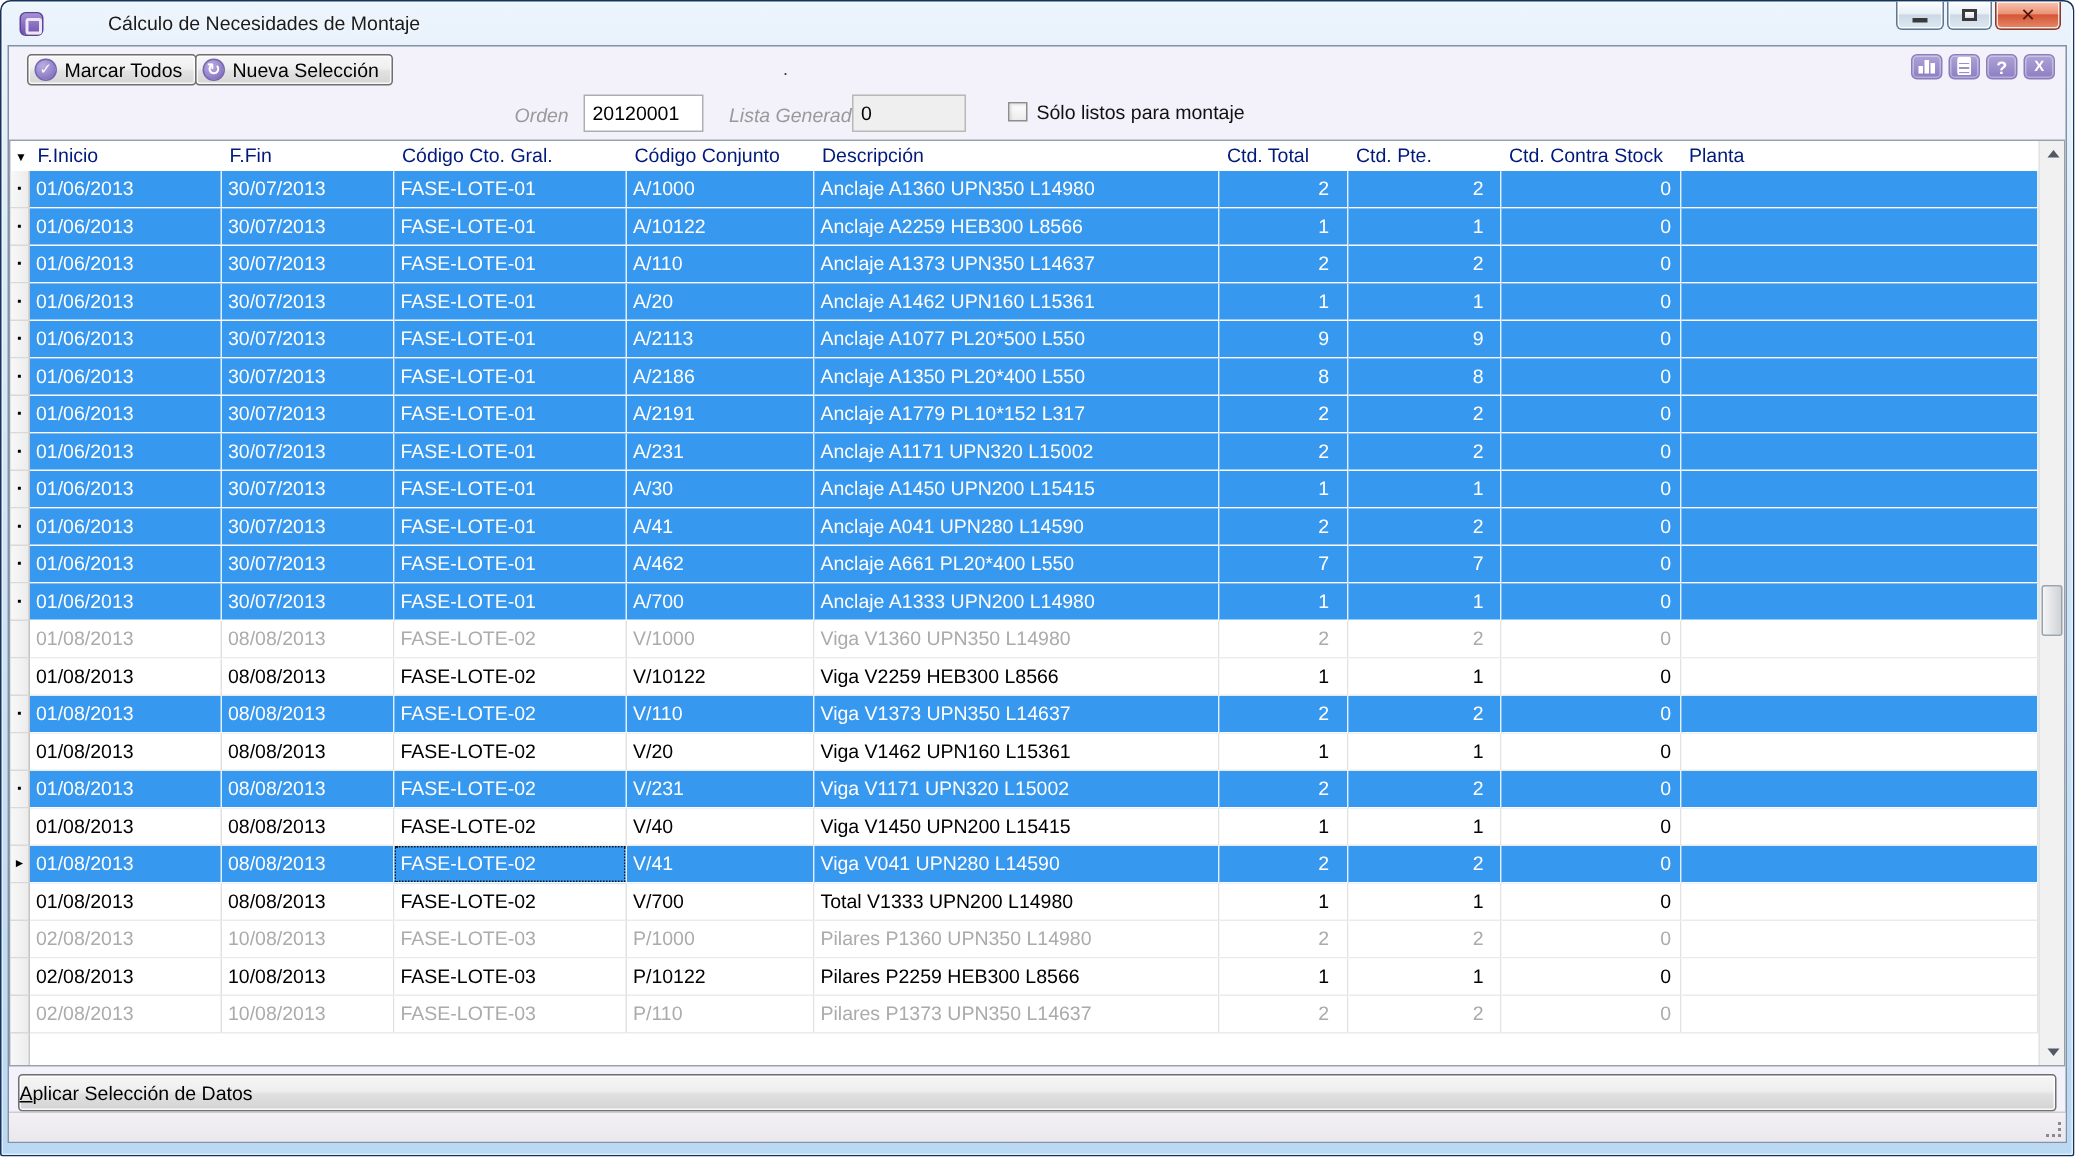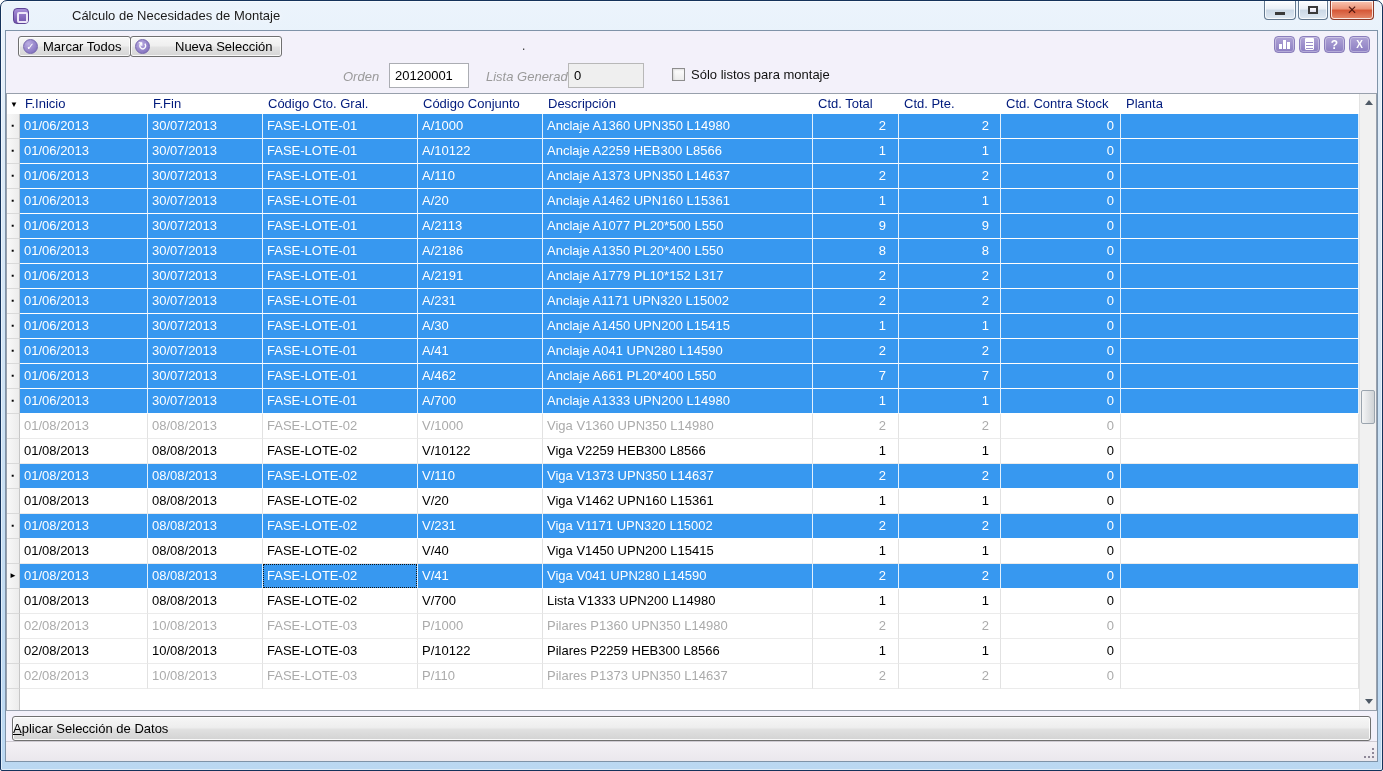--- a/index.html
+++ b/index.html
@@ -35,21 +35,21 @@
   #content { position:absolute; left:4px; right:4px; top:29px; bottom:8px;
     background:#F3F1FA; border:1px solid #7F93A8; }
 
   
   #toolbar { position:absolute; left:0; top:0; right:0; height:28px; }
   .btn7 { position:absolute; top:5px; height:21px; border:1px solid #707070; border-radius:3px;
     background:linear-gradient(180deg,#F7F7F7 0%,#EFEFEF 45%,#E2E2E2 55%,#D5D5D5 100%);
     box-shadow:inset 0 0 0 1px rgba(255,255,255,.8);
     display:flex; align-items:center; font-size:13px; color:#000; padding:0 8px 0 4px; cursor:default; }
   #btn-marcar { left:12px; }
-  #btn-nueva { left:124px;gap:20px; }
+  #btn-nueva { left:124px; }
   .circ-icon { width:15px; height:15px; border-radius:50%; margin-right:5px;
     background:radial-gradient(circle at 35% 30%,#BCAEE2,#8B7AC4 70%,#7667AE);
     border:1px solid #7667AE; color:#fff; display:flex; align-items:center; justify-content:center; }
   .circ-icon.check::after { content:"✓"; font-size:10px; font-weight:bold; }
   .circ-icon.refresh::after { content:"↻"; font-size:11px; font-weight:bold; }
   #stray-dot { position:absolute; left:516px; top:8px; font-size:12px; color:#333; }
 
   #right-icons { position:absolute; right:7px; top:5px; display:flex; gap:4px; }
   .picon { width:21px; height:17px; border-radius:4px; border:1px solid #8A7EBC;
     background:linear-gradient(180deg,#AFA3D6,#8C7EC2); display:flex; align-items:flex-end;
@@ -453,21 +453,21 @@
               <div class="cell datacell col-ctd_pte">2</div>
               <div class="cell datacell col-ctd_stock">0</div>
               <div class="cell datacell col-planta"></div>
             </div>
             <div class="row normal">
               <div class="cell sel"></div>
               <div class="cell datacell col-f_inicio">01/08/2013</div>
               <div class="cell datacell col-f_fin">08/08/2013</div>
               <div class="cell datacell col-cto_gral">FASE-LOTE-02</div>
               <div class="cell datacell col-conjunto">V/700</div>
-              <div class="cell datacell col-descripcion">Lista V1333 UPN200 L14980</div>
+              <div class="cell datacell col-descripcion">Total V1333 UPN200 L14980</div>
               <div class="cell datacell col-ctd_total">1</div>
               <div class="cell datacell col-ctd_pte">1</div>
               <div class="cell datacell col-ctd_stock">0</div>
               <div class="cell datacell col-planta"></div>
             </div>
             <div class="row dimmed">
               <div class="cell sel"></div>
               <div class="cell datacell col-f_inicio">02/08/2013</div>
               <div class="cell datacell col-f_fin">10/08/2013</div>
               <div class="cell datacell col-cto_gral">FASE-LOTE-03</div>

